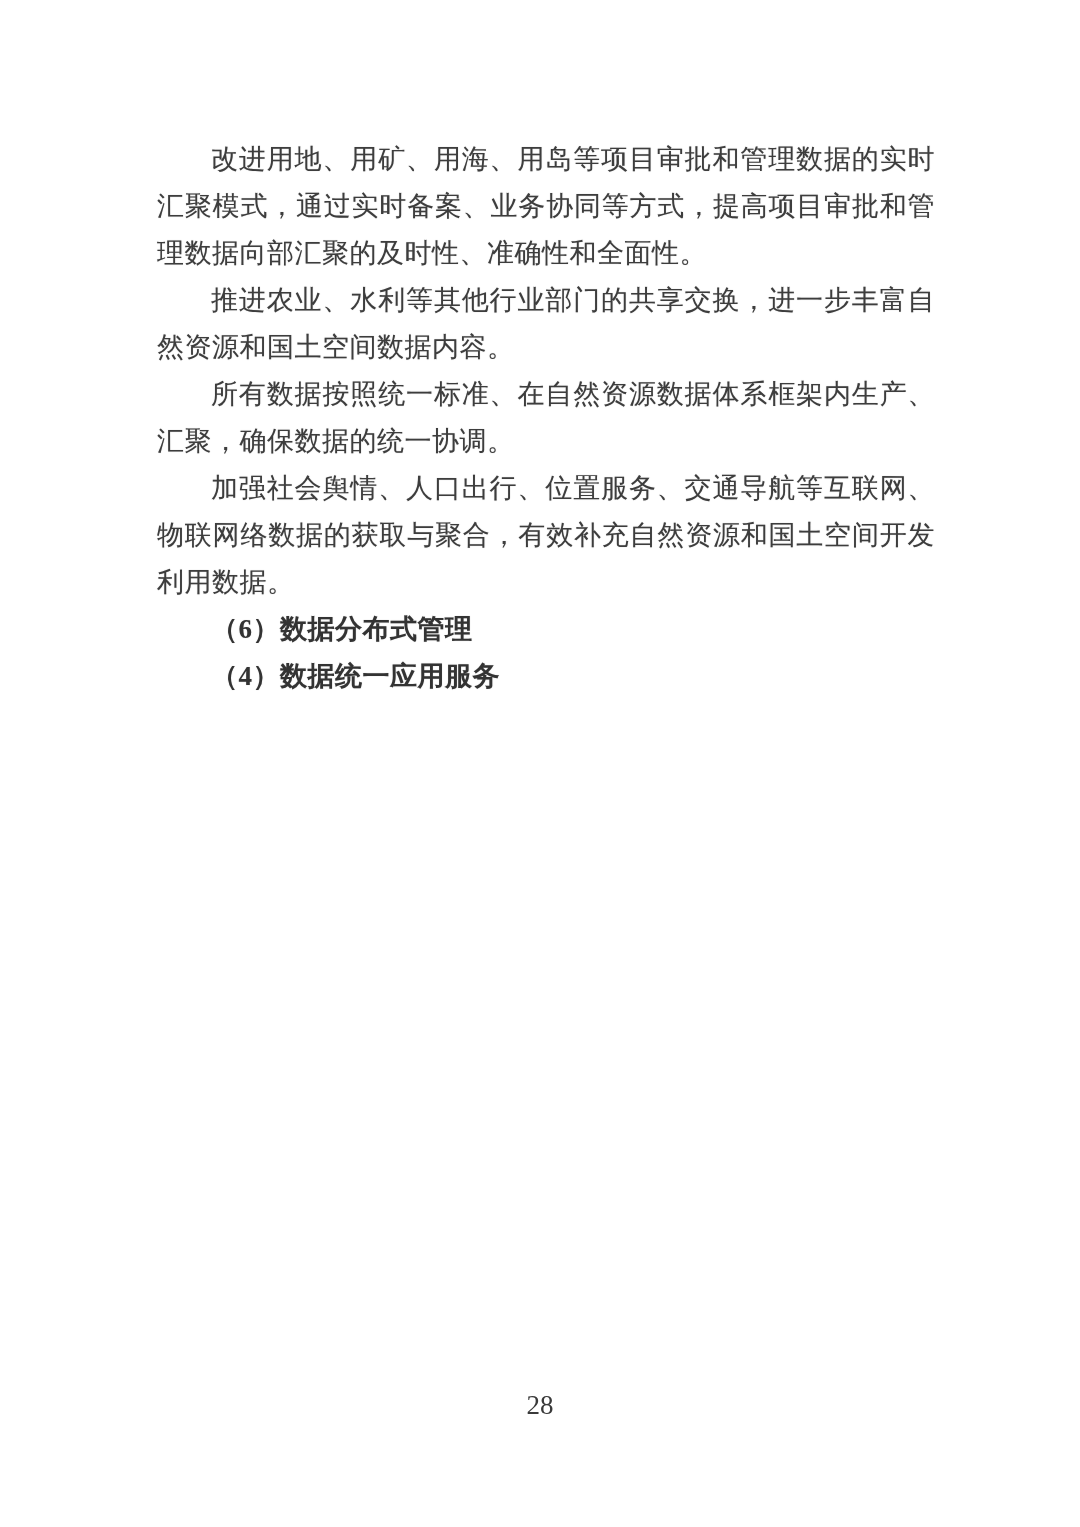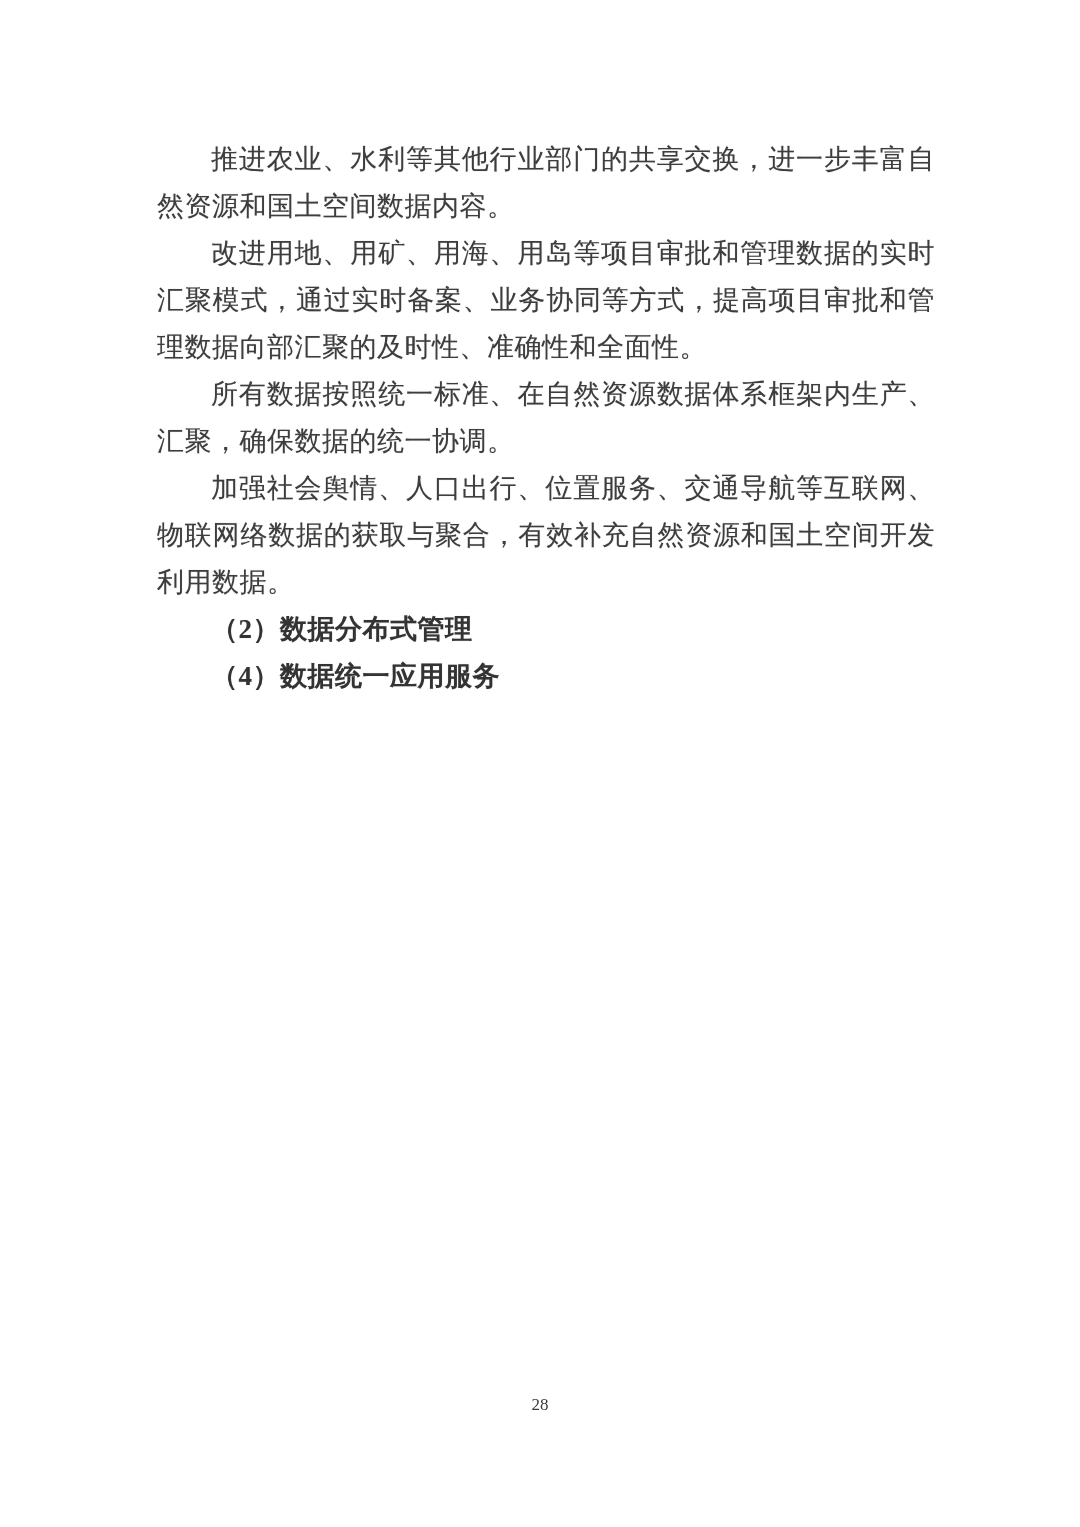--- a/index.html
+++ b/index.html
@@ -39,31 +39,31 @@
   .content p.heading {
     font-weight: bold;
     color: #333333;
   }
   .page-number {
     position: absolute;
     top: 1390px;
     left: 0;
     width: 100%;
     text-align: center;
-    font-size: 17px;
+    font-size: 27px;
     line-height: 30px;
     color: #3a3a3a;
   }
 </style>
 </head>
 <body>
 
 <div class="page">
   <div class="content" id="content">
+      <p>改进用地、用矿、用海、用岛等项目审批和管理数据的实时汇聚模式，通过实时备案、业务协同等方式，提高项目审批和管理数据向部汇聚的及时性、准确性和全面性。</p>
       <p>推进农业、水利等其他行业部门的共享交换，进一步丰富自然资源和国土空间数据内容。</p>
-      <p>改进用地、用矿、用海、用岛等项目审批和管理数据的实时汇聚模式，通过实时备案、业务协同等方式，提高项目审批和管理数据向部汇聚的及时性、准确性和全面性。</p>
       <p>所有数据按照统一标准、在自然资源数据体系框架内生产、汇聚，确保数据的统一协调。</p>
       <p>加强社会舆情、人口出行、位置服务、交通导航等互联网、物联网络数据的获取与聚合，有效补充自然资源和国土空间开发利用数据。</p>
-      <p class="heading">（2）数据分布式管理</p>
+      <p class="heading">（6）数据分布式管理</p>
       <p class="heading">（4）数据统一应用服务</p>
     </div>
   <div class="page-number">28</div>
 </div>
 
 </body></html>

